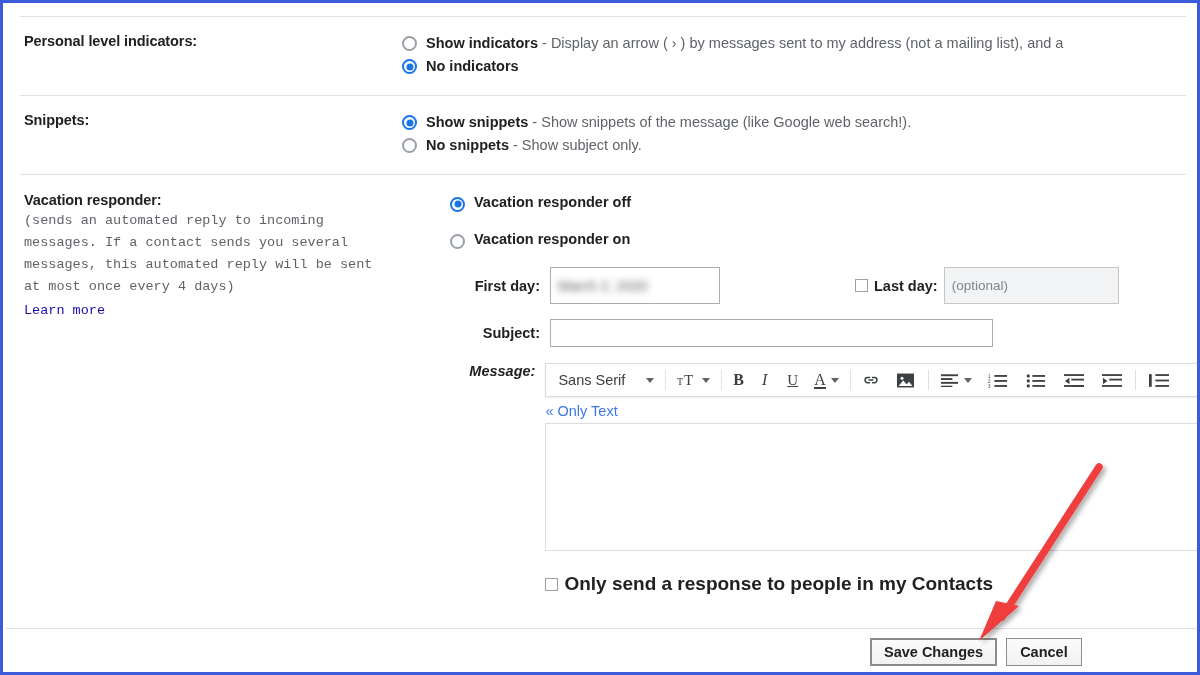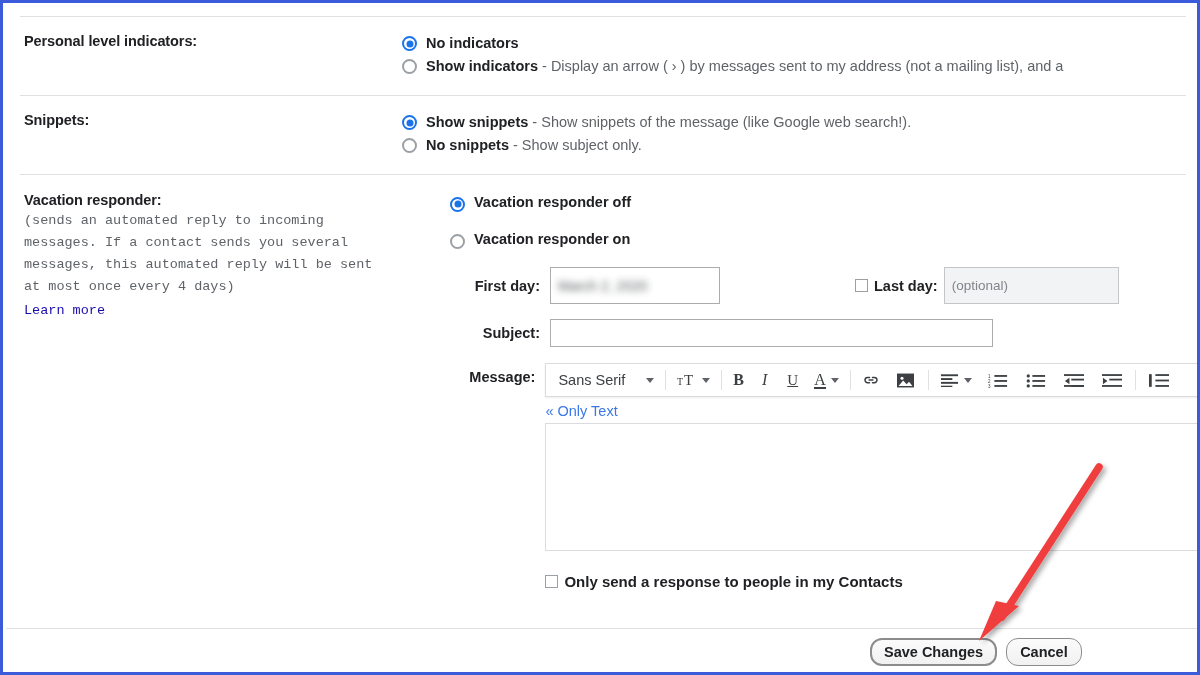--- a/index.html
+++ b/index.html
@@ -117,21 +117,21 @@
 
   .plain {
     color:#3b78e7; font-size:14.5px; margin:6px 0 4px 0; cursor:pointer;
   }
   .msgbox {
     border:1px solid #dadce0; background:#fff;
     height:128px;
   }
 
   .btn {
-    border:1px solid #8c8c8c; border-radius:12px;
+    border:1px solid #8c8c8c; border-radius:0;
     background:linear-gradient(#fbfbfb,#f1f1f1);
     font-size:14.5px; color:#202124; font-weight:bold;
     padding:5px 13px; cursor:pointer;
     font-family:"Liberation Sans", sans-serif;
   }
   .btn.primary { border:2px solid #8c8c8c; padding:4px 12px; }
 
   #arrow { position:absolute; left:0; top:0; pointer-events:none; }
 </style>
 </head>
@@ -141,26 +141,26 @@
 <div id="page">
 
   <div class="sep" style="margin-top:10px;"></div>
 
   <div class="row" style="padding-top:16px;padding-bottom:16px;">
     <div class="label-col">
       <div class="sec-title">Personal level indicators:</div>
     </div>
     <div class="ctl-col">
       <div class="opt">
+        <span class="radio"></span>
+        <span class="opt-text"><b>Show indicators</b><span> - Display an arrow ( › ) by messages sent to my address (not a mailing list), and a</span></span>
+      </div>
+      <div class="opt">
         <span class="radio on"></span>
         <span class="opt-text"><b>No indicators</b><span></span></span>
-      </div>
-      <div class="opt">
-        <span class="radio"></span>
-        <span class="opt-text"><b>Show indicators</b><span> - Display an arrow ( › ) by messages sent to my address (not a mailing list), and a</span></span>
       </div>
     </div>
   </div>
 
   <div class="sep"></div>
 
   <div class="row" style="padding-top:16px;padding-bottom:16px;">
     <div class="label-col">
       <div class="sec-title">Snippets:</div>
     </div>
@@ -208,21 +208,21 @@
       </div>
 
       <div class="field-row" style="margin-bottom:16px;">
         <span class="field-label" style="width:90px;">Subject:</span>
         <div class="inp" style="width:443px;height:28px;">
           <span></span>
         </div>
       </div>
 
       <div style="display:flex;align-items:flex-start;">
-        <span class="field-label" style="width:90px;margin-top:6px;">Message:</span>
+        <span class="field-label" style="width:90px;margin-top:0;font-style:italic;">Message:</span>
 
         <div style="flex:1 1 auto;min-width:0;">
 
           <div class="tb" style="width:690px;">
             <div class="tb-item tb-font">
               <span>Sans Serif</span>
             </div>
             <div class="tb-item" style="padding-left:10px;">
               <span class="caret"></span>
             </div>
@@ -315,21 +315,21 @@
               </svg>
             </div>
           </div>
 
           <div class="plain">« Only Text</div>
 
           <div class="msgbox" style="width:690px;"></div>
 
           <div style="display:flex;align-items:center;margin-top:22px;">
             <span class="cb"></span>
-            <span style="font-weight:bold;font-size:15px;color:#202124;">Only send a response to people in my Contacts</span>
+            <span style="font-weight:bold;font-size:19px;color:#202124;">Only send a response to people in my Contacts</span>
           </div>
         </div>
       </div>
     </div>
   </div>
 
   <div class="sep full" style="position:absolute;left:0;right:0;top:622px;"></div>
   <div style="position:absolute;top:632px;left:864px;display:flex;gap:9px;">
     <button class="btn primary">Save Changes</button>
     <button class="btn">Cancel</button>

